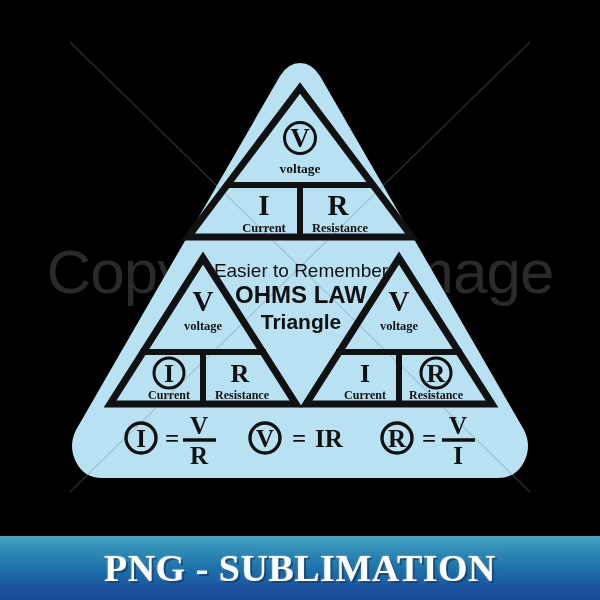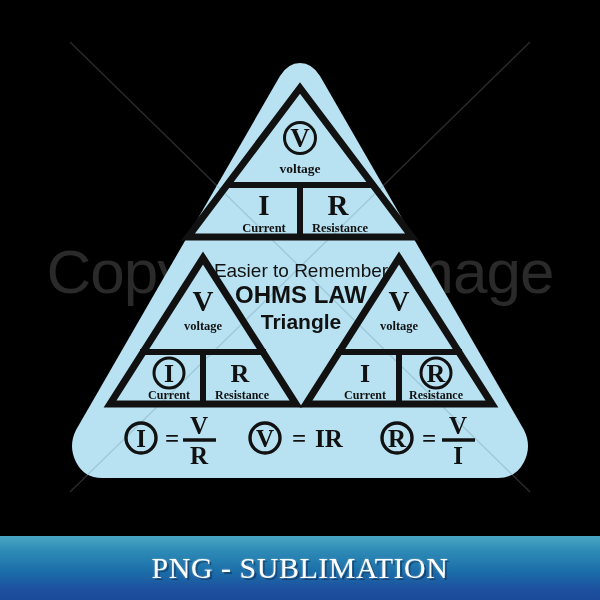--- a/index.html
+++ b/index.html
@@ -71,22 +71,22 @@
         #1b6ea9 55%,
         #1d4f9e 85%,
         #1b4a98 100%);
     display: flex;
     align-items: center;
     justify-content: center;
     overflow: hidden;
   }
   .banner-text {
     font-family: "Liberation Serif", serif;
-    font-size: 30px;
-    font-weight: 400;
+    font-size: 38px;
+    font-weight: 700;
     color: #ffffff;
     letter-spacing: 0.5px;
     text-shadow:
        2px 2px 0 rgba(10,40,80,0.55),
        0 0 2px rgba(255,255,255,0.5);
     white-space: nowrap;
     line-height: 1;
   }
 </style>
 </head>

